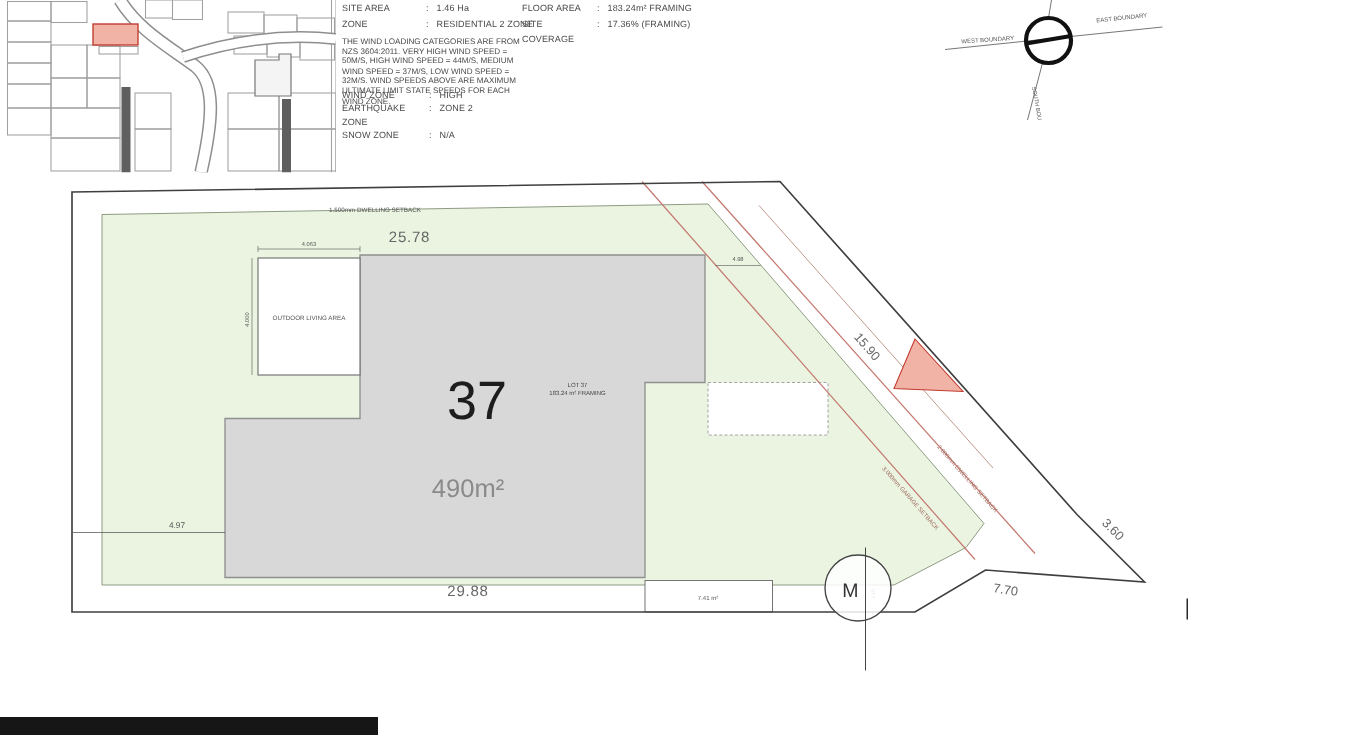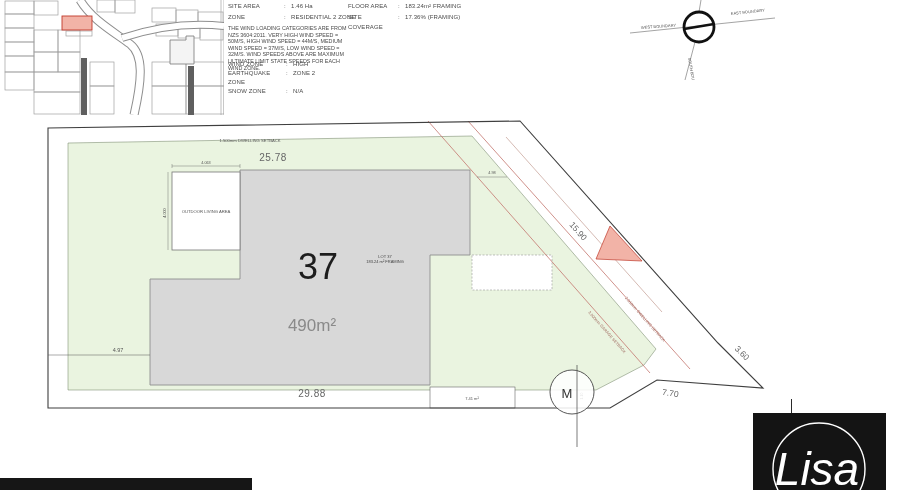--- a/index.html
+++ b/index.html
@@ -182,20 +182,14 @@
     <text x="345" y="150" font-size="4" fill="#444" text-anchor="middle">183.24 m² FRAMING</text>
 
     <circle cx="532" cy="279" r="22" fill="#ffffff" fill-opacity="0.85" stroke="#444" stroke-width="0.9"></circle>
     <line x1="537" y1="252" x2="537" y2="334" stroke="#444" stroke-width="0.7"></line>
     <text x="527" y="285" font-size="13" fill="#333" text-anchor="middle">M</text>
   </svg>
 
   <div class="footer-bar"></div>
 
   <div class="logo-leader"></div>
-  <div class="logo-box">
-    <svg width="133" height="77" viewBox="0 0 133 77">
-      <circle cx="66" cy="56" r="46" fill="none" stroke="#ffffff" stroke-width="1.4"></circle>
-      <text x="64" y="72" font-size="46" fill="#ffffff" text-anchor="middle" font-family="DejaVu Serif, serif" font-style="italic">Lisa</text>
-    </svg>
-  </div>
 
 </div>
 
 </body></html>

